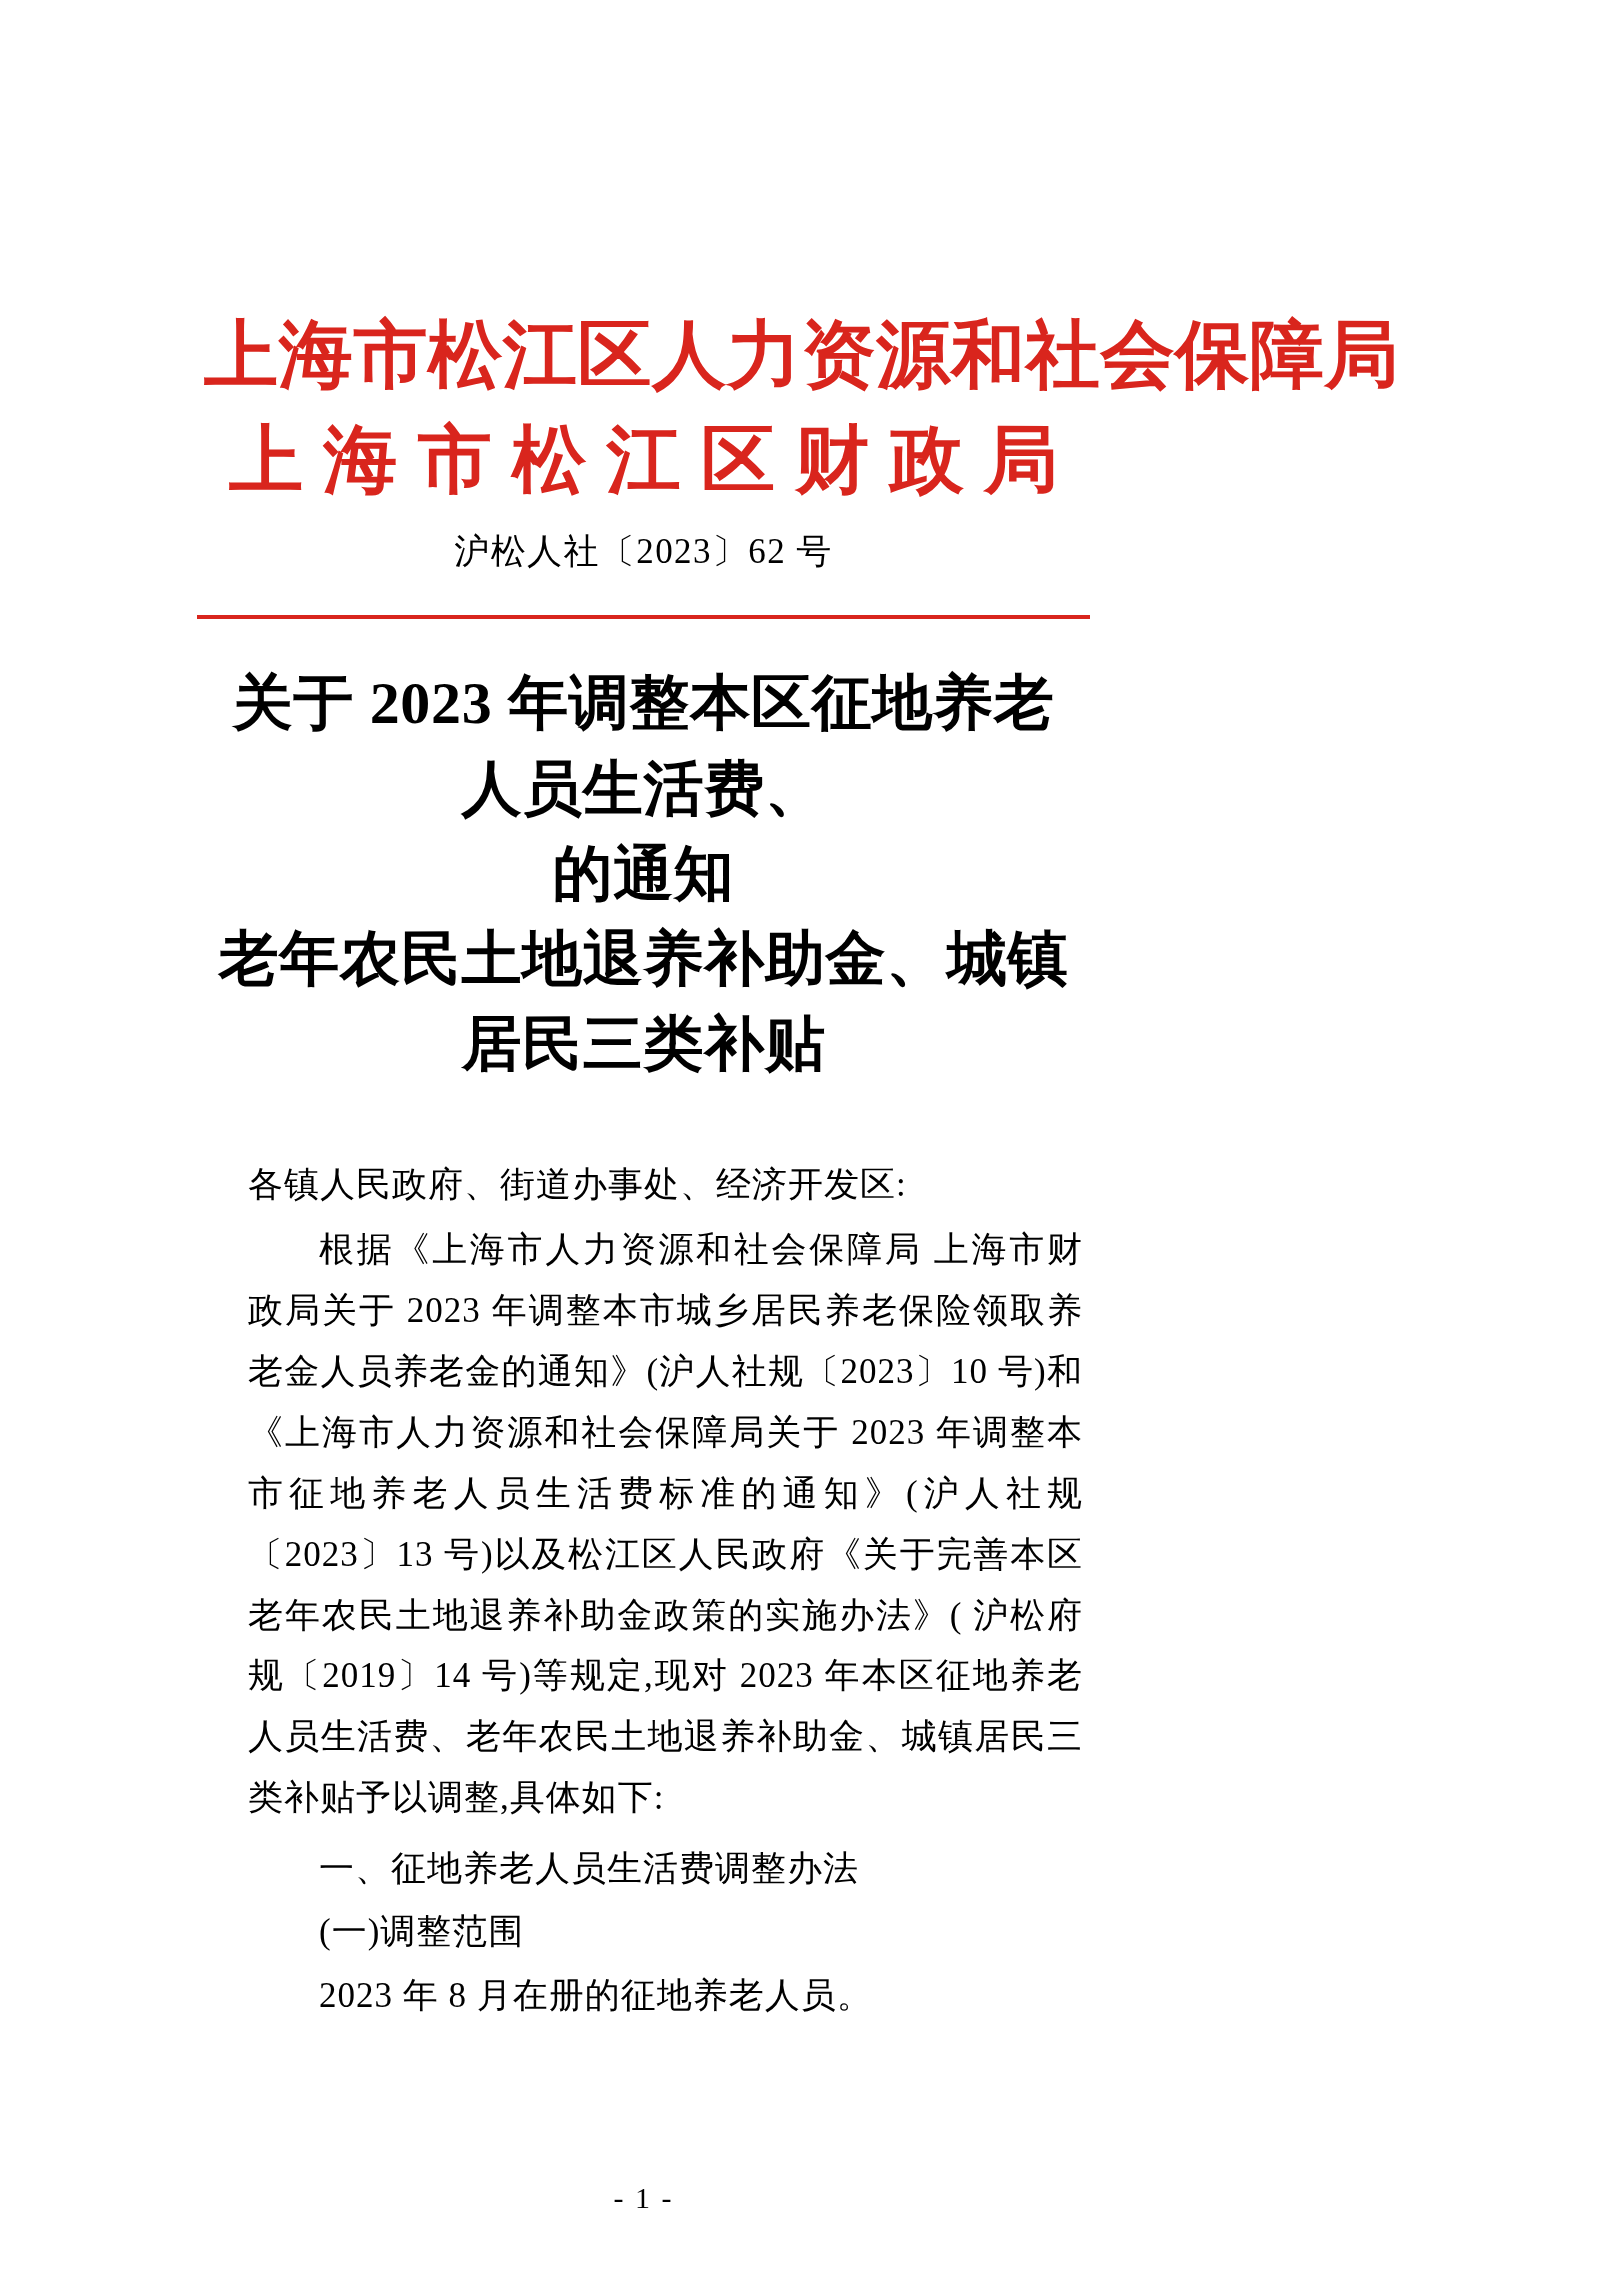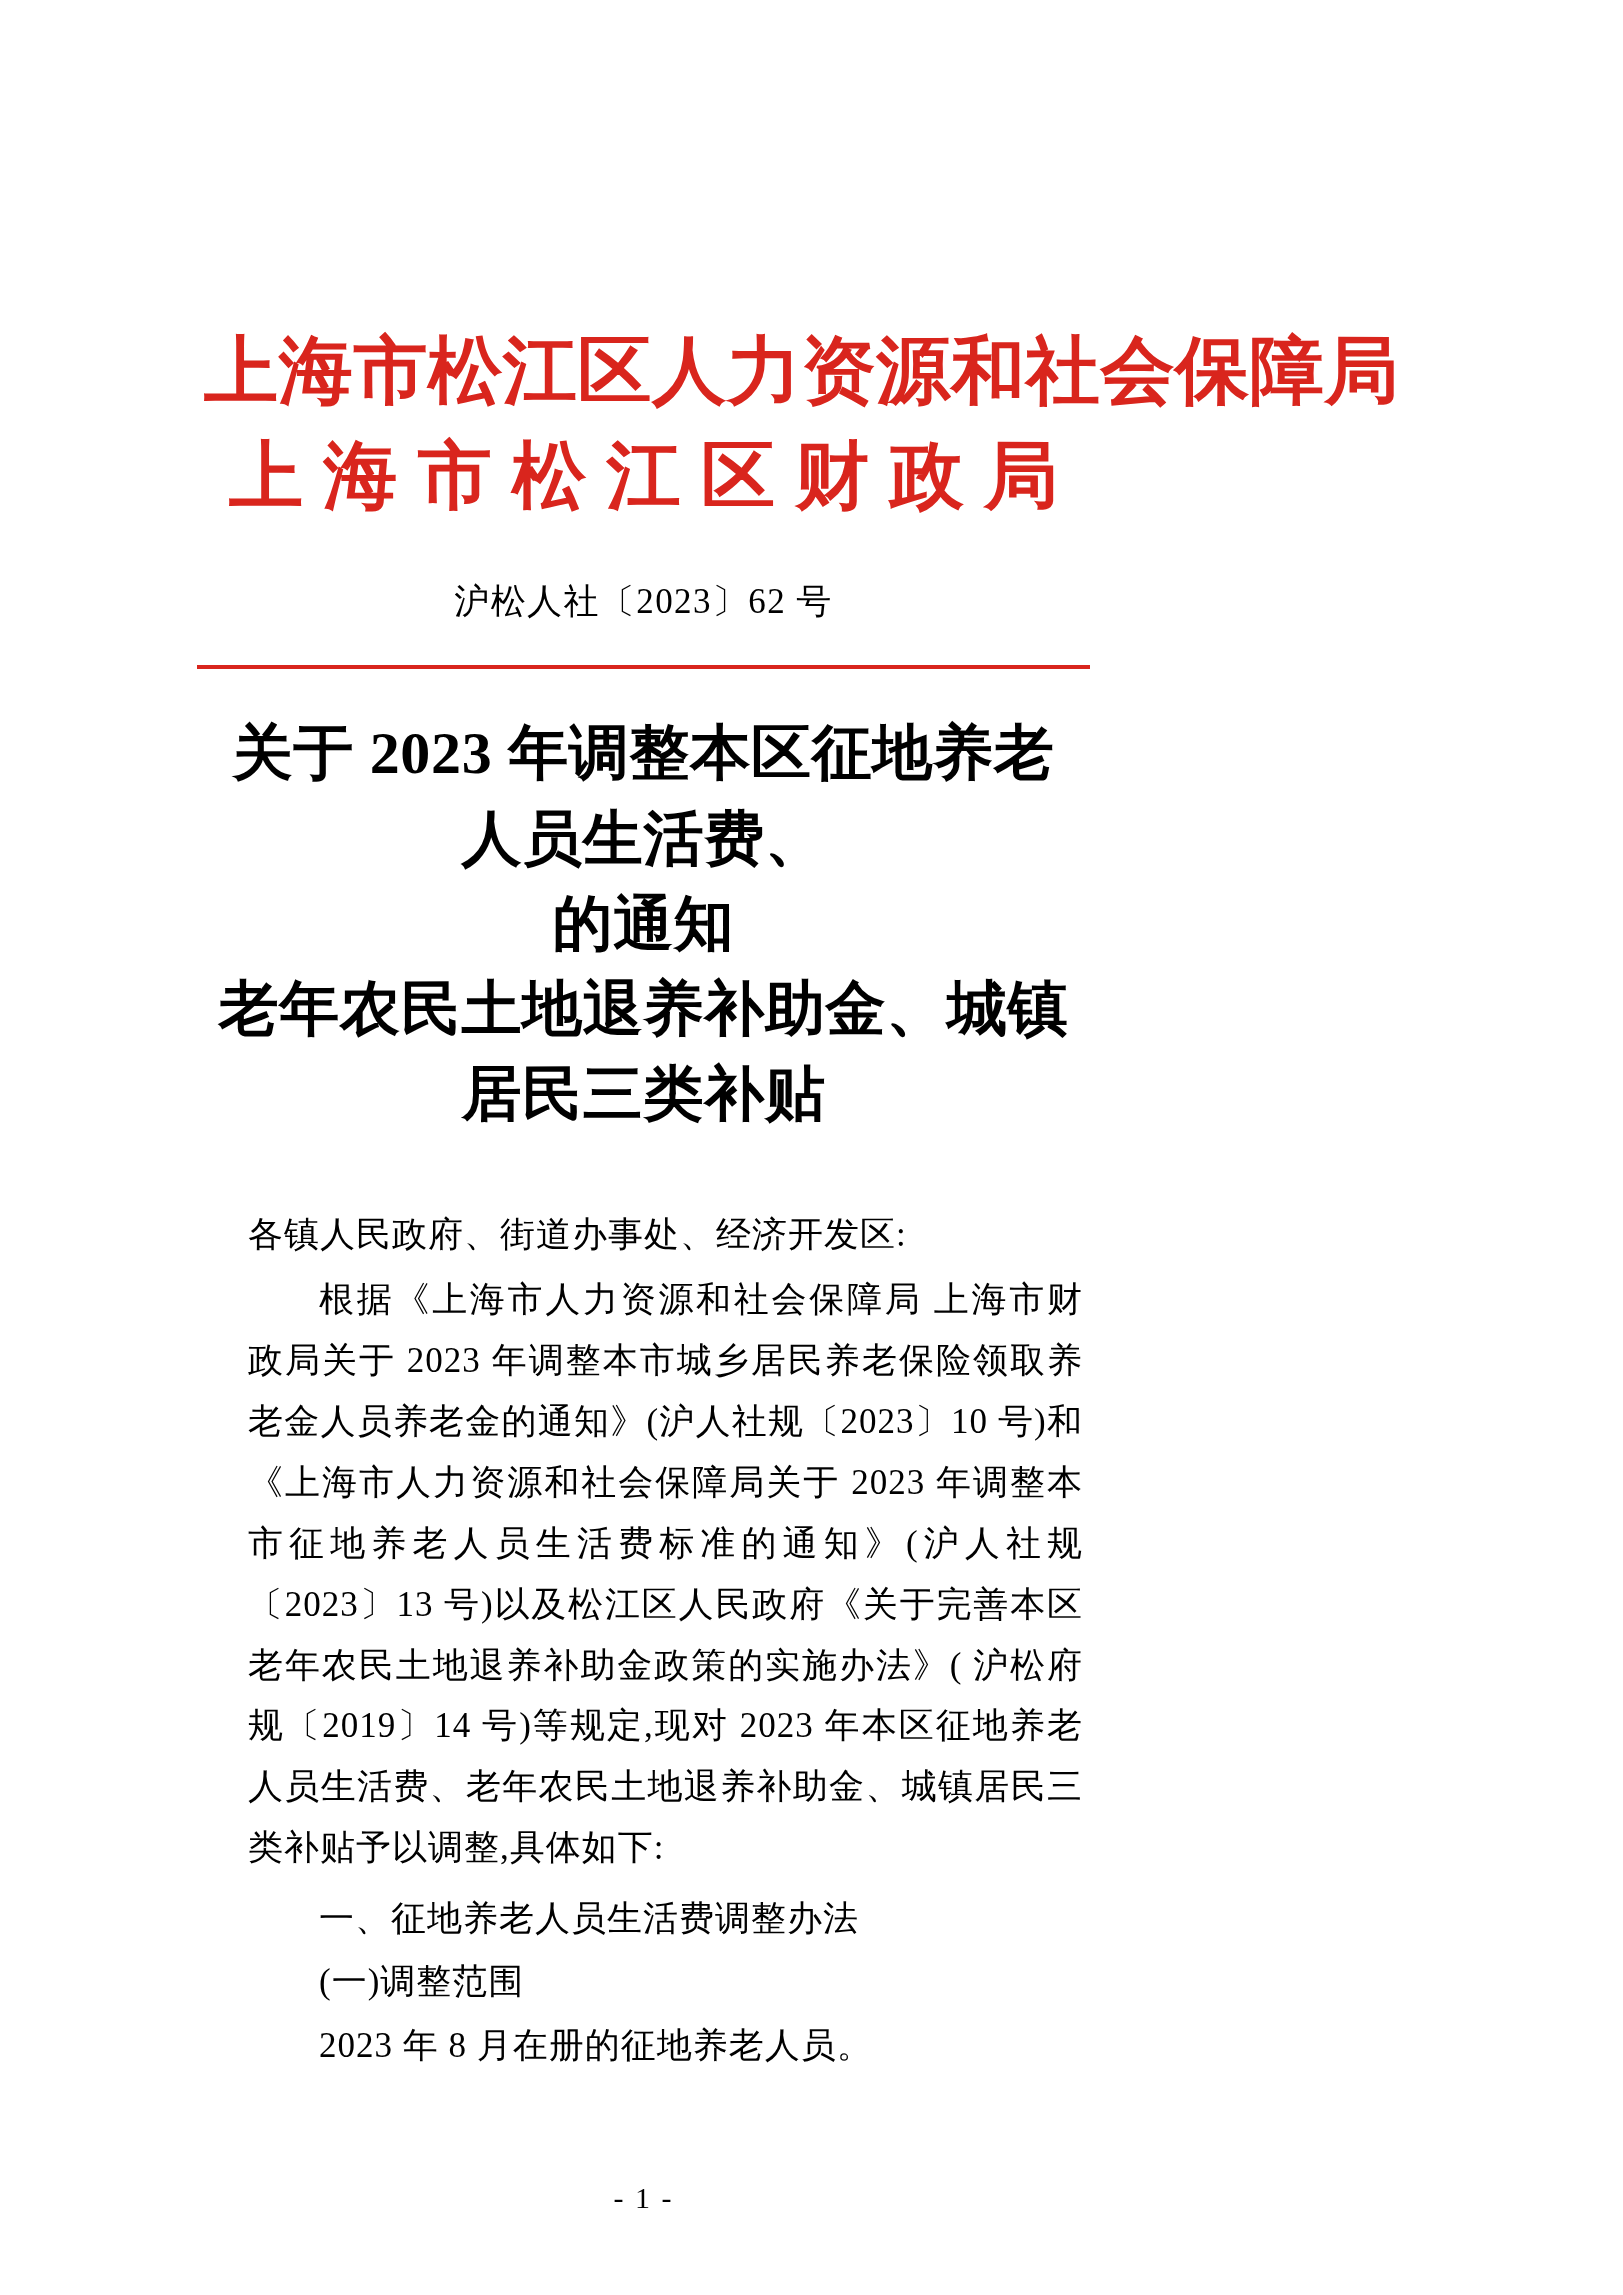--- a/index.html
+++ b/index.html
@@ -13,21 +13,21 @@
     font-family: "Liberation Serif", "DejaVu Serif", serif;
     color: #000000;
     position: relative;
     overflow: hidden;
   }
   .page {
     position: relative;
     width: 1287px;
     height: 2295px;
     box-sizing: border-box;
-    padding: 16px 204px;
+    padding: 0 204px;
   }
 
   
   .letterhead {
     padding-top: 310px;
     text-align: center;
   }
   .lh-line {
     color: #d9251d;
     font-weight: bold;
@@ -45,21 +45,21 @@
     padding-left: 20.4px;
     margin-top: 15px;
     text-align: center;
   }
 
   
   .doc-number {
     text-align: center;
     font-size: 35px;
     letter-spacing: 1.4px;
-    margin-top: 56px;
+    margin-top: 22px;
     font-family: "Liberation Serif", "DejaVu Serif", serif;
   }
 
   
   .red-rule {
     height: 4.8px;
     background: #d9251d;
     margin-top: 40px;
     margin-left: -6.8px;
     margin-right: -6.8px;

